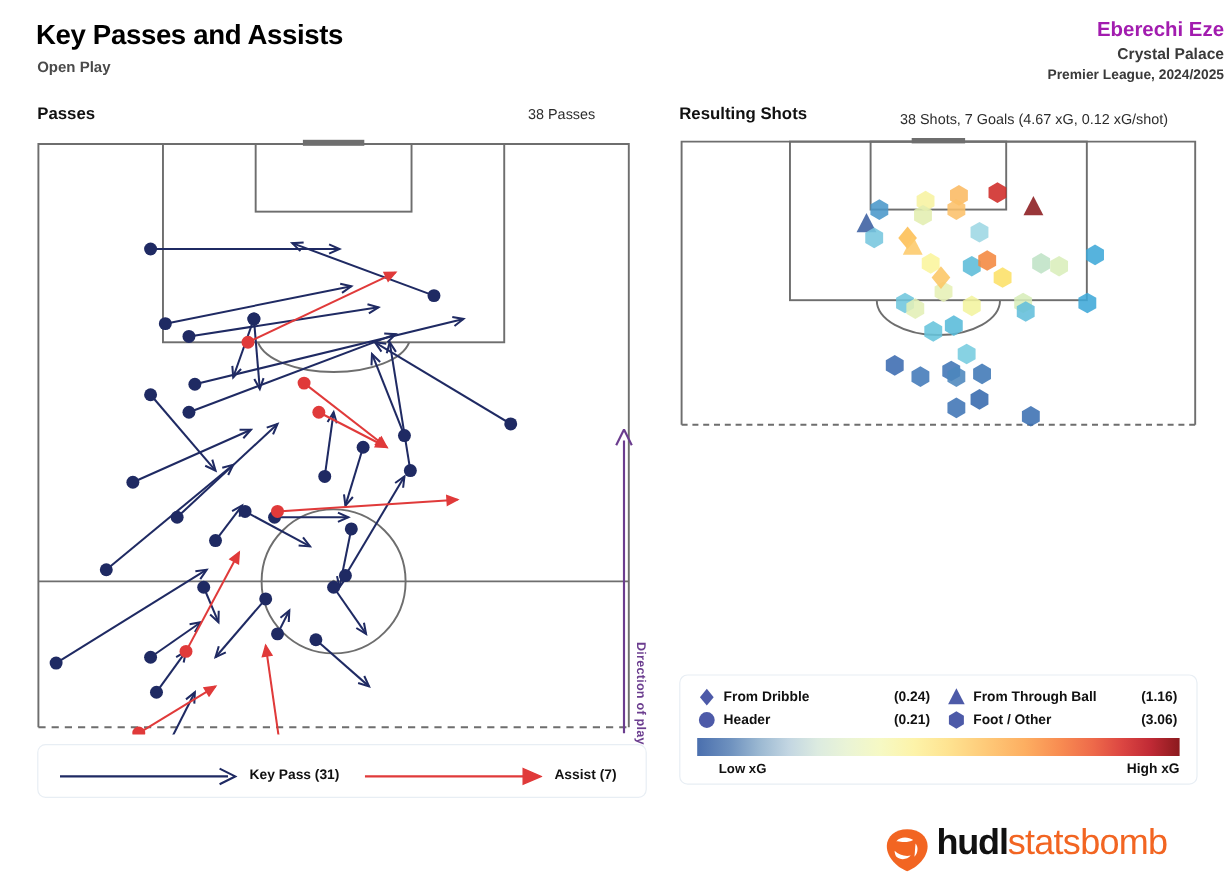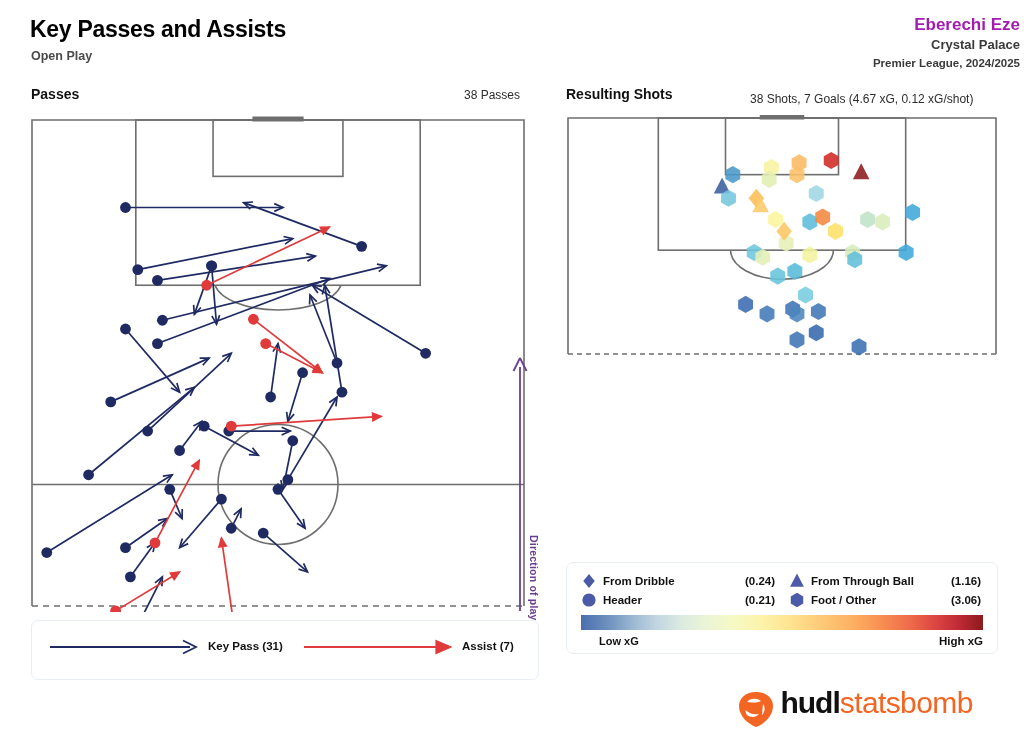--- a/index.html
+++ b/index.html
@@ -31,21 +31,21 @@
   .player-comp {
     position: absolute; right: 28px; top: 57px;
     font-size: 11.5px; font-weight: bold; color: #3a3a3a; text-align: right;
   }
 
   .panel-head-left {
     position: absolute; left: 31px; top: 86px;
     font-size: 14px; font-weight: bold; color: #111;
   }
   .panel-count-left {
-    position: absolute; left: 464px; top: 88px;
+    position: absolute; left: 440px; top: 88px;
     font-size: 12px; color: #2d2d2d; font-weight: normal;
   }
   .panel-head-right {
     position: absolute; left: 566px; top: 86px;
     font-size: 14px; font-weight: bold; color: #111;
   }
   .panel-count-right {
     position: absolute; left: 750px; top: 92px;
     font-size: 12px; color: #2d2d2d;
   }
@@ -54,21 +54,21 @@
   .pitch-svg { position: absolute; }
 
   
   .legend-box {
     position: absolute;
     border: 1px solid #e8eef4;
     border-radius: 7px;
     background: #fff;
     box-sizing: border-box;
   }
-  #pass-legend { left: 31px; top: 620px; width: 508px; height: 60px; }
+  #pass-legend { left: 31px; top: 620px; width: 508px; height: 45px; }
   #shot-legend { left: 566px; top: 562px; width: 432px; height: 92px; }
 
   .lg-label {
     position: absolute; font-size: 11.5px; font-weight: bold; color: #111;
     white-space: nowrap;
   }
   .lg-val {
     position: absolute; font-size: 11.5px; font-weight: bold; color: #111;
     white-space: nowrap;
   }

